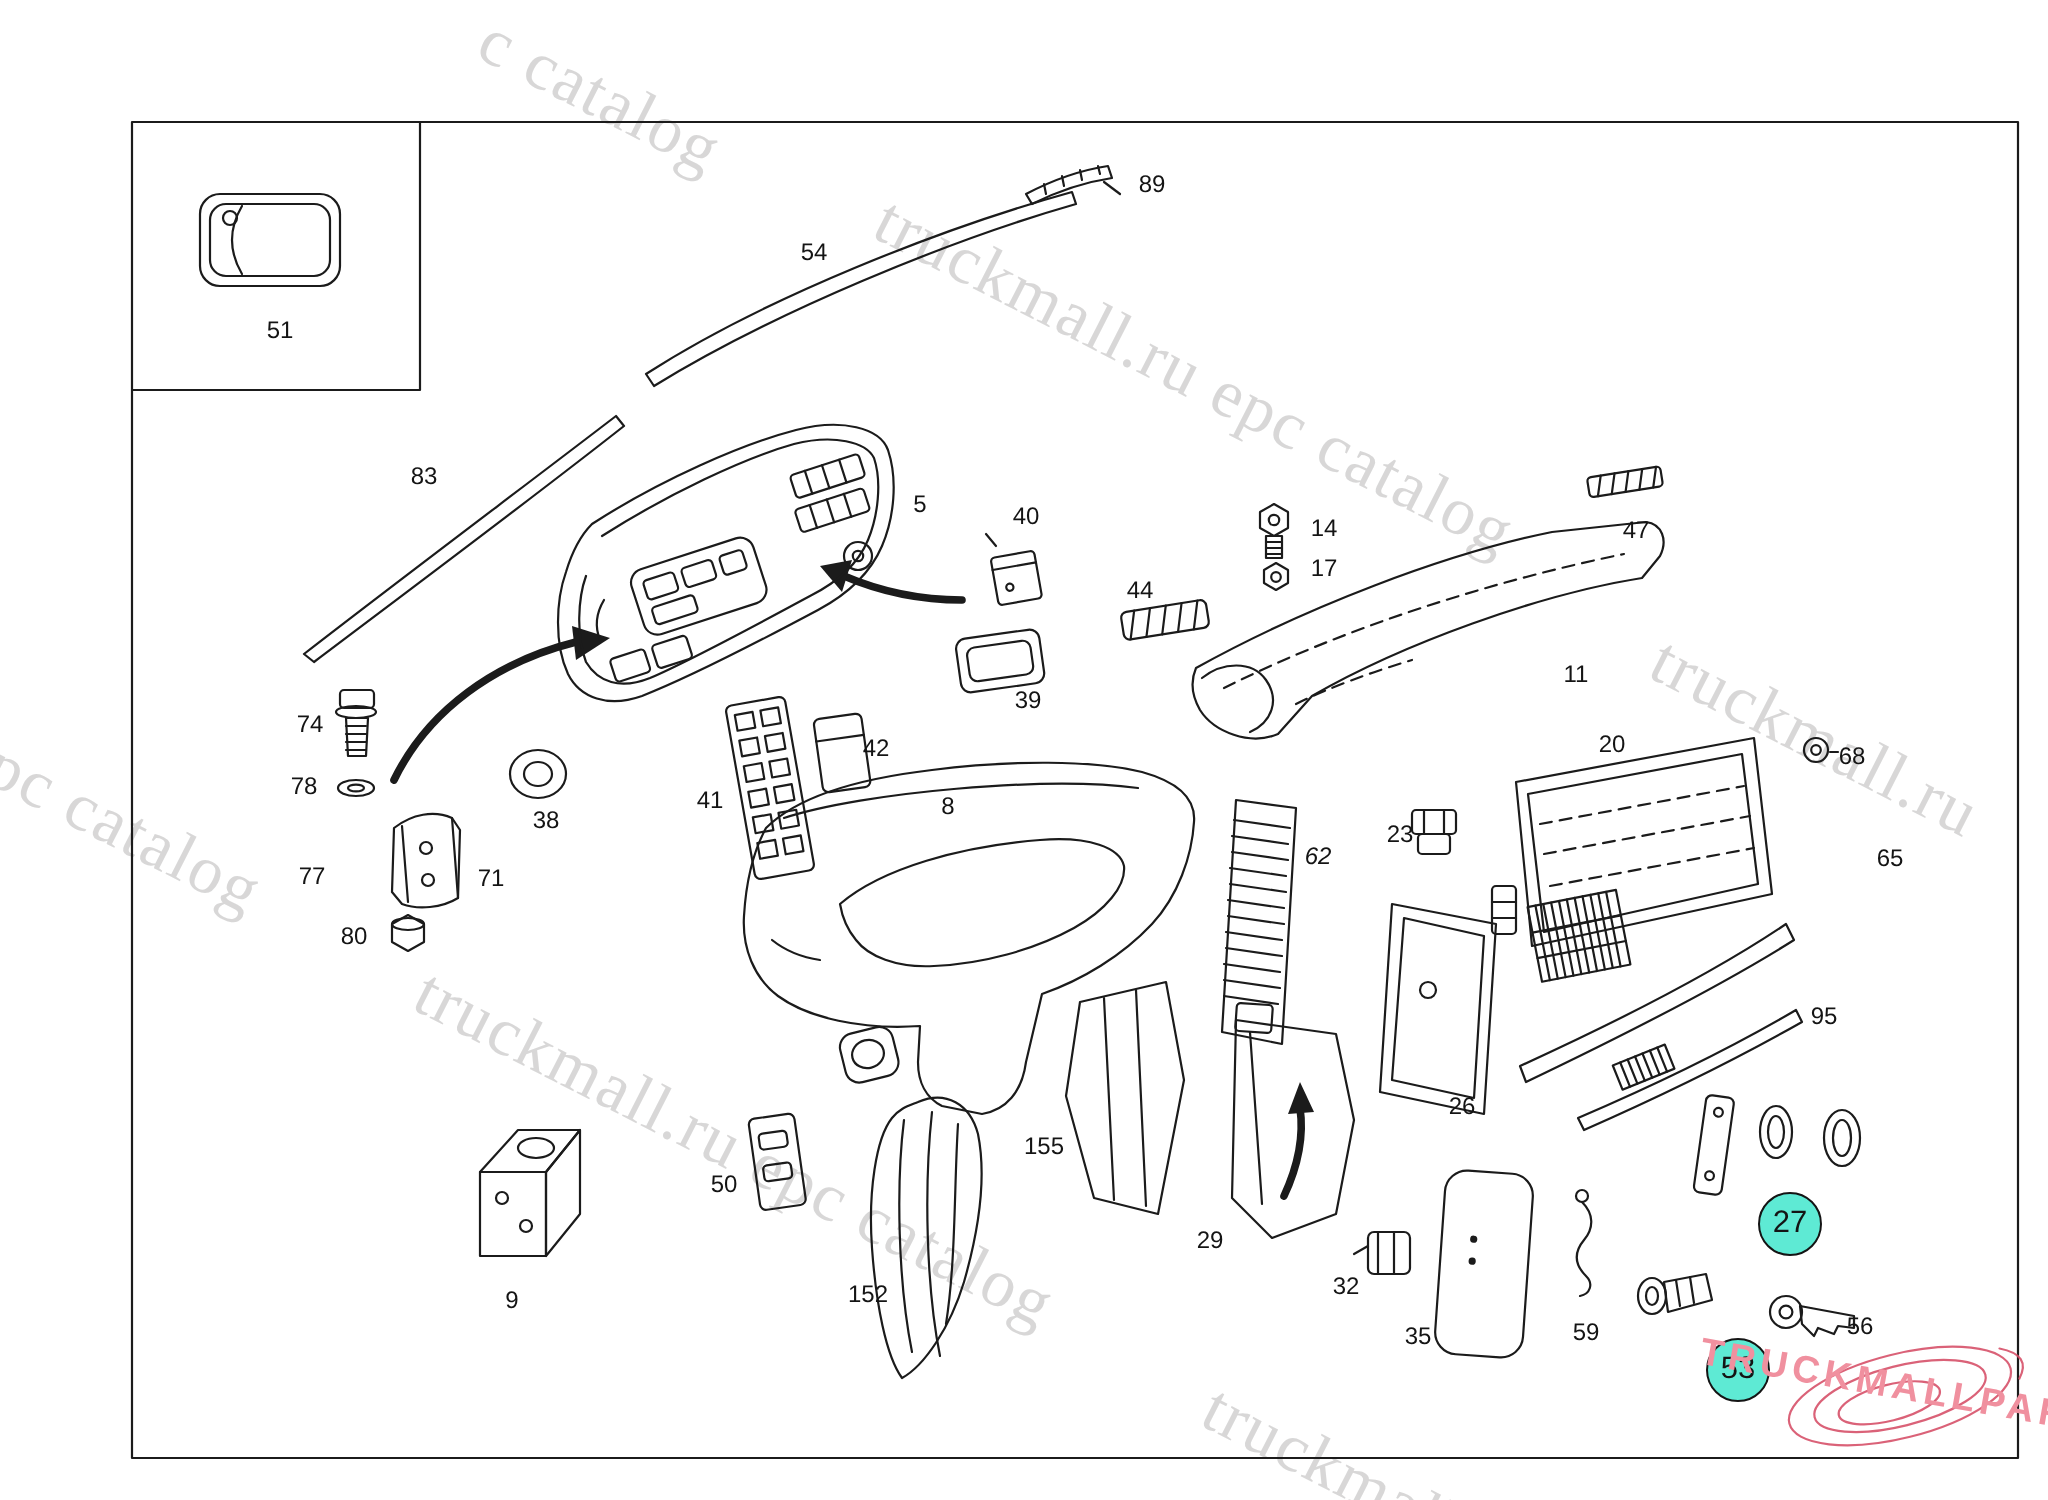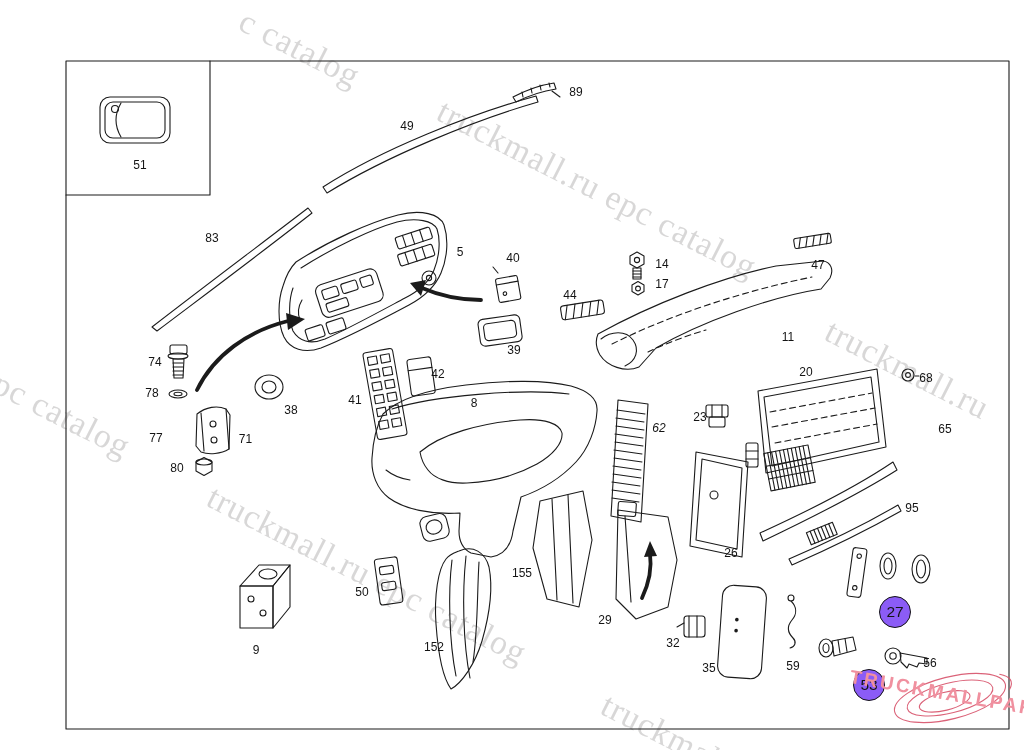--- a/index.html
+++ b/index.html
@@ -15,21 +15,21 @@
   .watermark{
     position:absolute;white-space:nowrap;color:#c1c0c0;opacity:.62;
     font-family:"Liberation Serif",serif;transform-origin:0 0;letter-spacing:1px;
   }
   .part-label{
     position:absolute;transform:translate(-50%,-50%);
     font-size:12px;color:#141414;white-space:nowrap;
   }
   .part-label.circled{
     width:32px;height:32px;border:1.4px solid #141414;border-radius:50%;
-    background:#8b5cf6;display:flex;align-items:center;justify-content:center;
+    background:#5eead4;display:flex;align-items:center;justify-content:center;
     font-size:15.5px;box-sizing:border-box;
   }
   .brand-text{
     position:absolute;font-weight:bold;letter-spacing:2.5px;font-size:19px;
     transform-origin:0 0;white-space:nowrap;
   }
   
   #art path,#art rect,#art circle,#art ellipse,#art polygon,#art line{
     fill:none;stroke:#1b1b1b;stroke-width:1.1;
     stroke-linecap:round;stroke-linejoin:round;
@@ -360,34 +360,34 @@
     <ellipse class="swirl" cx="950" cy="698" rx="57" ry="21" stroke-width="7"></ellipse>
     <ellipse class="swirl" cx="950" cy="698" rx="44" ry="15" stroke-width="2.5"></ellipse>
     <ellipse class="swirl" cx="944" cy="700" rx="26" ry="9" stroke-width="5"></ellipse>
     <path class="swirl" d="M1004 687 q15 7 6 17" stroke-width="4"></path>
   </g>
 </svg>
 
 <div id="label-layer" class="layer">
     <span class="part-label" style="left: 140px; top: 165px;">51</span>
     <span class="part-label" style="left: 576px; top: 92px;">89</span>
-    <span class="part-label" style="left: 407px; top: 126px;">49</span>
+    <span class="part-label" style="left: 407px; top: 126px;">54</span>
     <span class="part-label" style="left: 212px; top: 238px;">83</span>
     <span class="part-label" style="left: 460px; top: 252px;">5</span>
     <span class="part-label" style="left: 513px; top: 258px;">40</span>
     <span class="part-label" style="left: 662px; top: 264px;">14</span>
     <span class="part-label" style="left: 662px; top: 284px; text-align: right;">17</span>
     <span class="part-label" style="left: 570px; top: 295px;">44</span>
     <span class="part-label" style="left: 818px; top: 225px; margin-top: 40px;">47</span>
     <span class="part-label" style="left: 788px; top: 337px;">11</span>
     <span class="part-label" style="left: 806px; top: 372px;">20</span>
     <span class="part-label" style="left: 926px; top: 378px;">68</span>
     <span class="part-label" style="left: 155px; top: 362px;">74</span>
     <span class="part-label" style="left: 152px; top: 393px;">78</span>
-    <span class="part-label" style="left: 291px; top: 410px;">38</span>
+    <span class="part-label" style="left: 273px; top: 410px;">38</span>
     <span class="part-label" style="left: 355px; top: 400px;">41</span>
     <span class="part-label" style="left: 438px; top: 374px;">42</span>
     <span class="part-label" style="left: 514px; top: 350px;">39</span>
     <span class="part-label" style="left: 474px; top: 403px;">8</span>
     <span class="part-label" style="left: 659px; top: 428px; font-style: italic;">62</span>
     <span class="part-label" style="left: 700px; top: 417px;">23</span>
     <span class="part-label" style="left: 156px; top: 438px;">77</span>
     <span class="part-label" style="left: 239px; top: 439px; padding-left: 13px;">71</span>
     <span class="part-label" style="left: 177px; top: 468px;">80</span>
     <span class="part-label" style="left: 901px; top: 429px; margin-left: 44px;">65</span>

